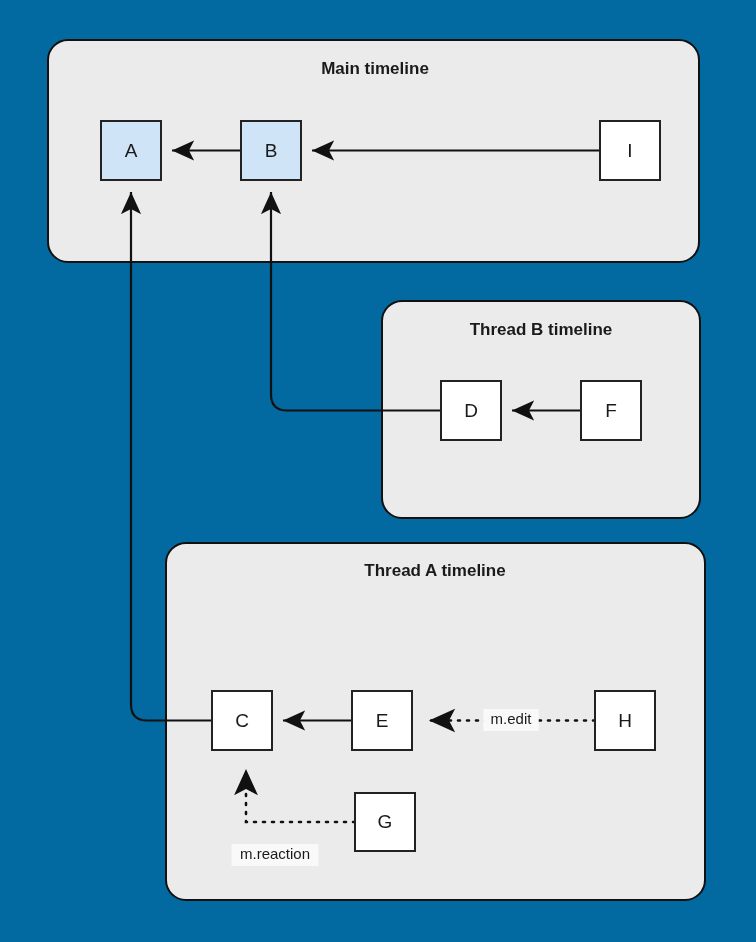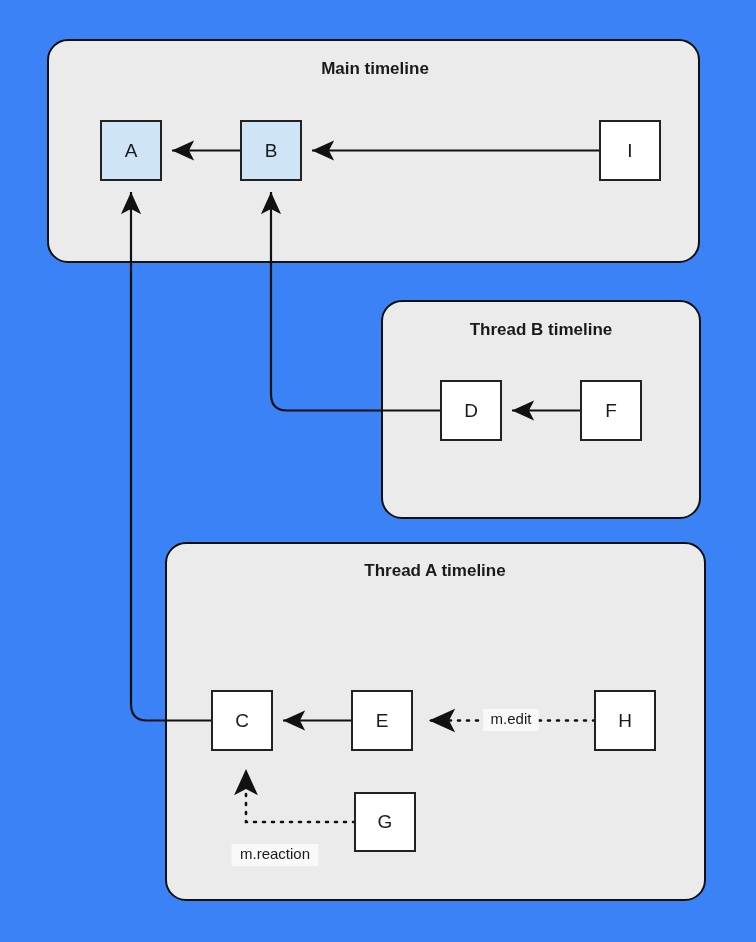--- a/index.html
+++ b/index.html
@@ -4,21 +4,21 @@
 <style>
   html, body {
     margin: 0;
     padding: 0;
     background: #ffffff;
   }
   #canvas {
     position: relative;
     width: 756px;
     height: 942px;
-    background: #3b82f6;
+    background: #0369a1;
     font-family: "Liberation Sans", sans-serif;
     overflow: hidden;
   }
   #diagram-svg {
     position: absolute;
     left: 0;
     top: 0;
     width: 756px;
     height: 942px;
   }

